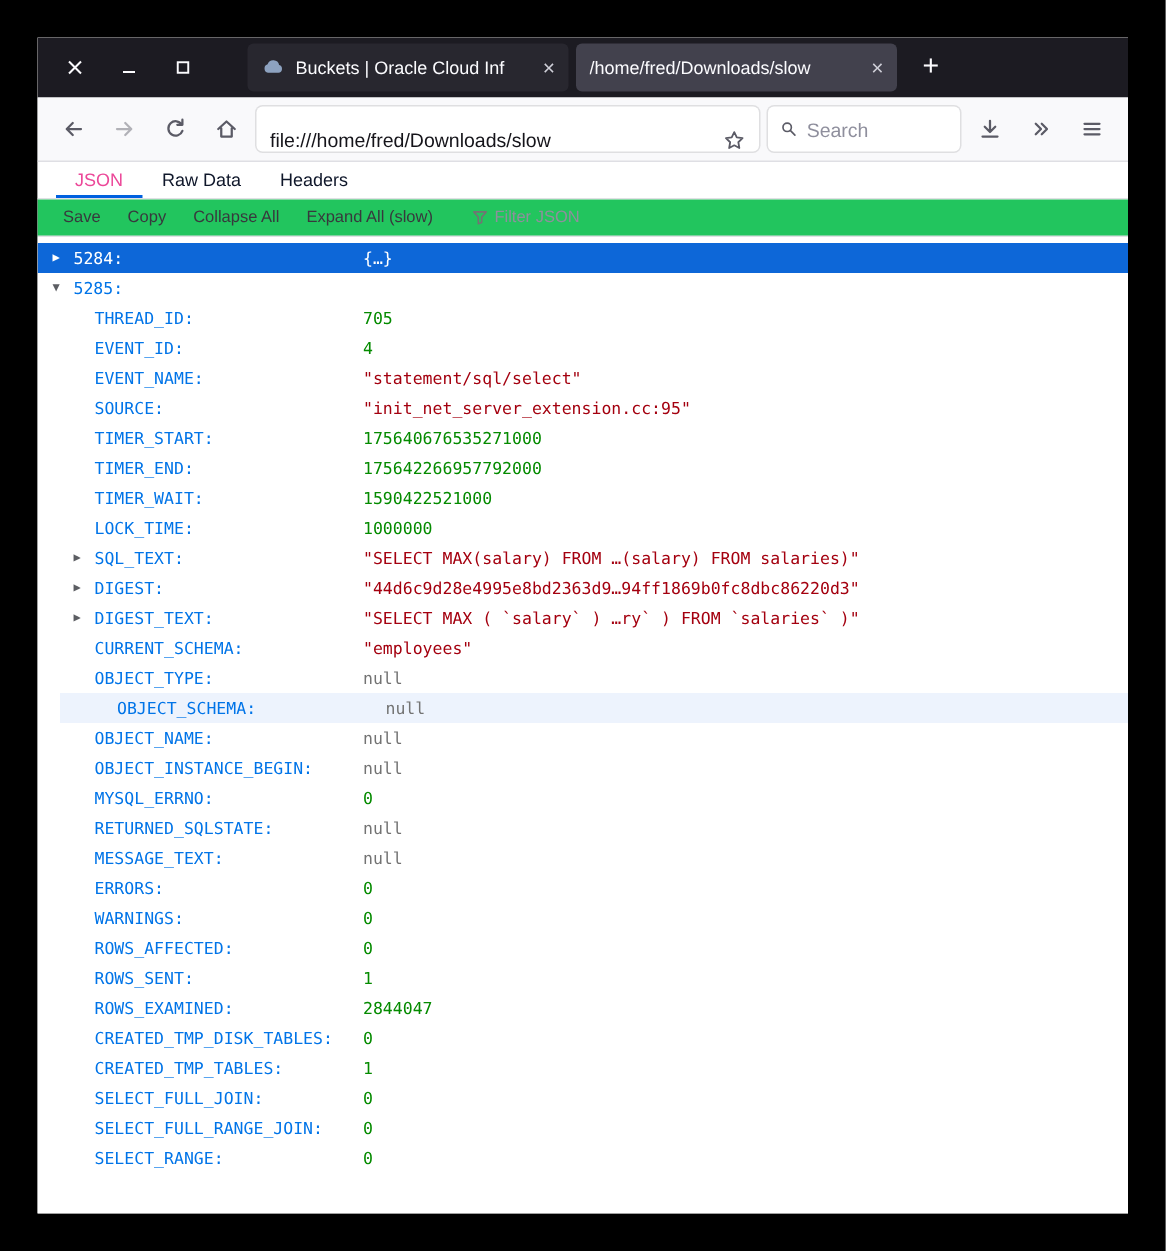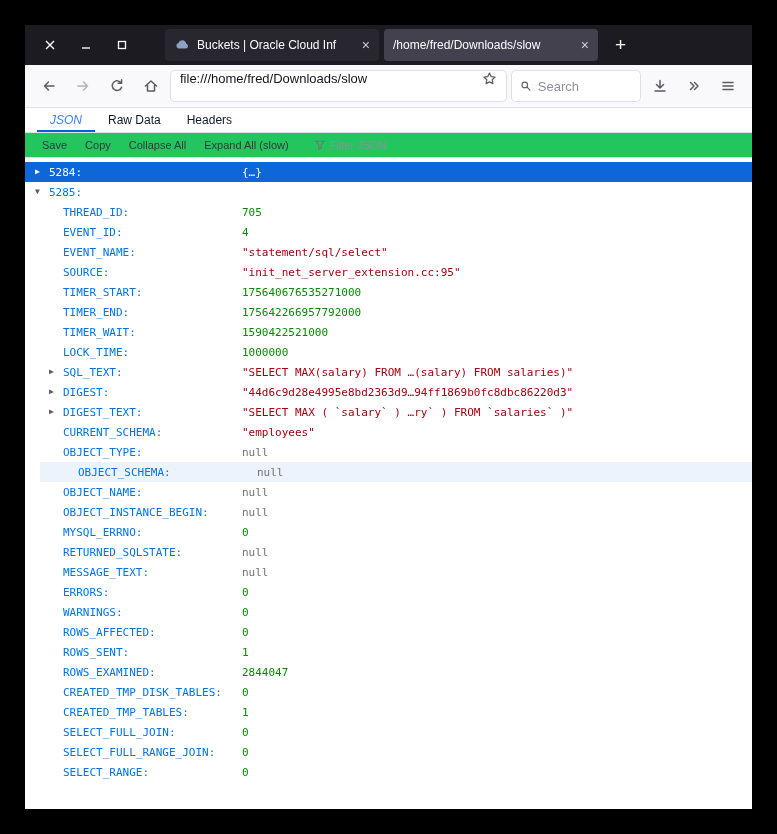--- a/index.html
+++ b/index.html
@@ -20,35 +20,35 @@
   .btab .favicon { width:16px; height:16px; margin-right:7px; flex-shrink:0; }
   .btab .title { flex:1; white-space:nowrap; overflow:hidden; }
   .btab .tclose { margin-left:6px; color:#cfcfd8; font-size:14px; line-height:1; }
   .newtab { color:#fbfbfe; font-size:19px; margin-left:12px; font-weight:300; }
 
   
   .navbar { height:43px; background:#f9f9fb; border-bottom:1px solid #dfdfe4; display:flex;
             align-items:center; padding:0 10px; gap:6px; flex-shrink:0; }
   .nav-btn { width:28px; height:28px; display:flex; align-items:center; justify-content:center; border-radius:4px; flex-shrink:0; }
   .nav-btn.disabled { opacity:0.45; }
-  .urlbar { flex:1; height:30px; background:#fff; border-radius:4px; display:flex; align-items:flex-start;
+  .urlbar { flex:1; height:30px; background:#fff; border-radius:4px; display:flex; align-items:flex-end;
             padding:0 9px; box-shadow:0 0 0 1px rgba(0,0,0,0.10); min-width:0; }
   .urlbar input { border:none; outline:none; flex:1; font-size:13px; color:#15141a; background:transparent;
                   font-family:"Liberation Sans",sans-serif; min-width:0; }
   .searchbar { width:128px; height:30px; background:#fff; border-radius:4px; display:flex; align-items:center;
                padding:0 8px; gap:6px; box-shadow:0 0 0 1px rgba(0,0,0,0.10); flex-shrink:0; }
   .searchbar input { border:none; outline:none; width:100%; font-size:13px; background:transparent;
                      font-family:"Liberation Sans",sans-serif; color:#701a75; }
   .searchbar input::placeholder, .filter input::placeholder { color:#8f8f9d; opacity:1; }
 
   
   .vtabs { height:25px; background:#fff; border-bottom:1px solid #e0e0e4; display:flex; align-items:stretch;
            padding-left:12px; font-size:12px; flex-shrink:0; }
   .vtab { padding:0 13px; display:flex; align-items:center; color:#0f172a; }
-  .vtab.active { color:#3b82f6; box-shadow:inset 0 -2px 0 #0060df;font-style:italic; }
+  .vtab.active { color:#ec4899; box-shadow:inset 0 -2px 0 #0060df; }
 
   
   .vtoolbar { height:25px; background:#22c55e; border-bottom:1px solid #e0e0e4; display:flex;
               align-items:center; padding:0 8px; font-size:11px; color:#38383d; flex-shrink:0; }
   .tbtn { padding:0 9px; height:100%; display:flex; align-items:center; }
   .filter { display:flex; gap:4px; margin-left:16px; }
   .filter input { border:none; background:transparent; outline:none; font-size:11px; width:86px;
                   font-family:"Liberation Sans",sans-serif; color:#38383d; }
 
   

